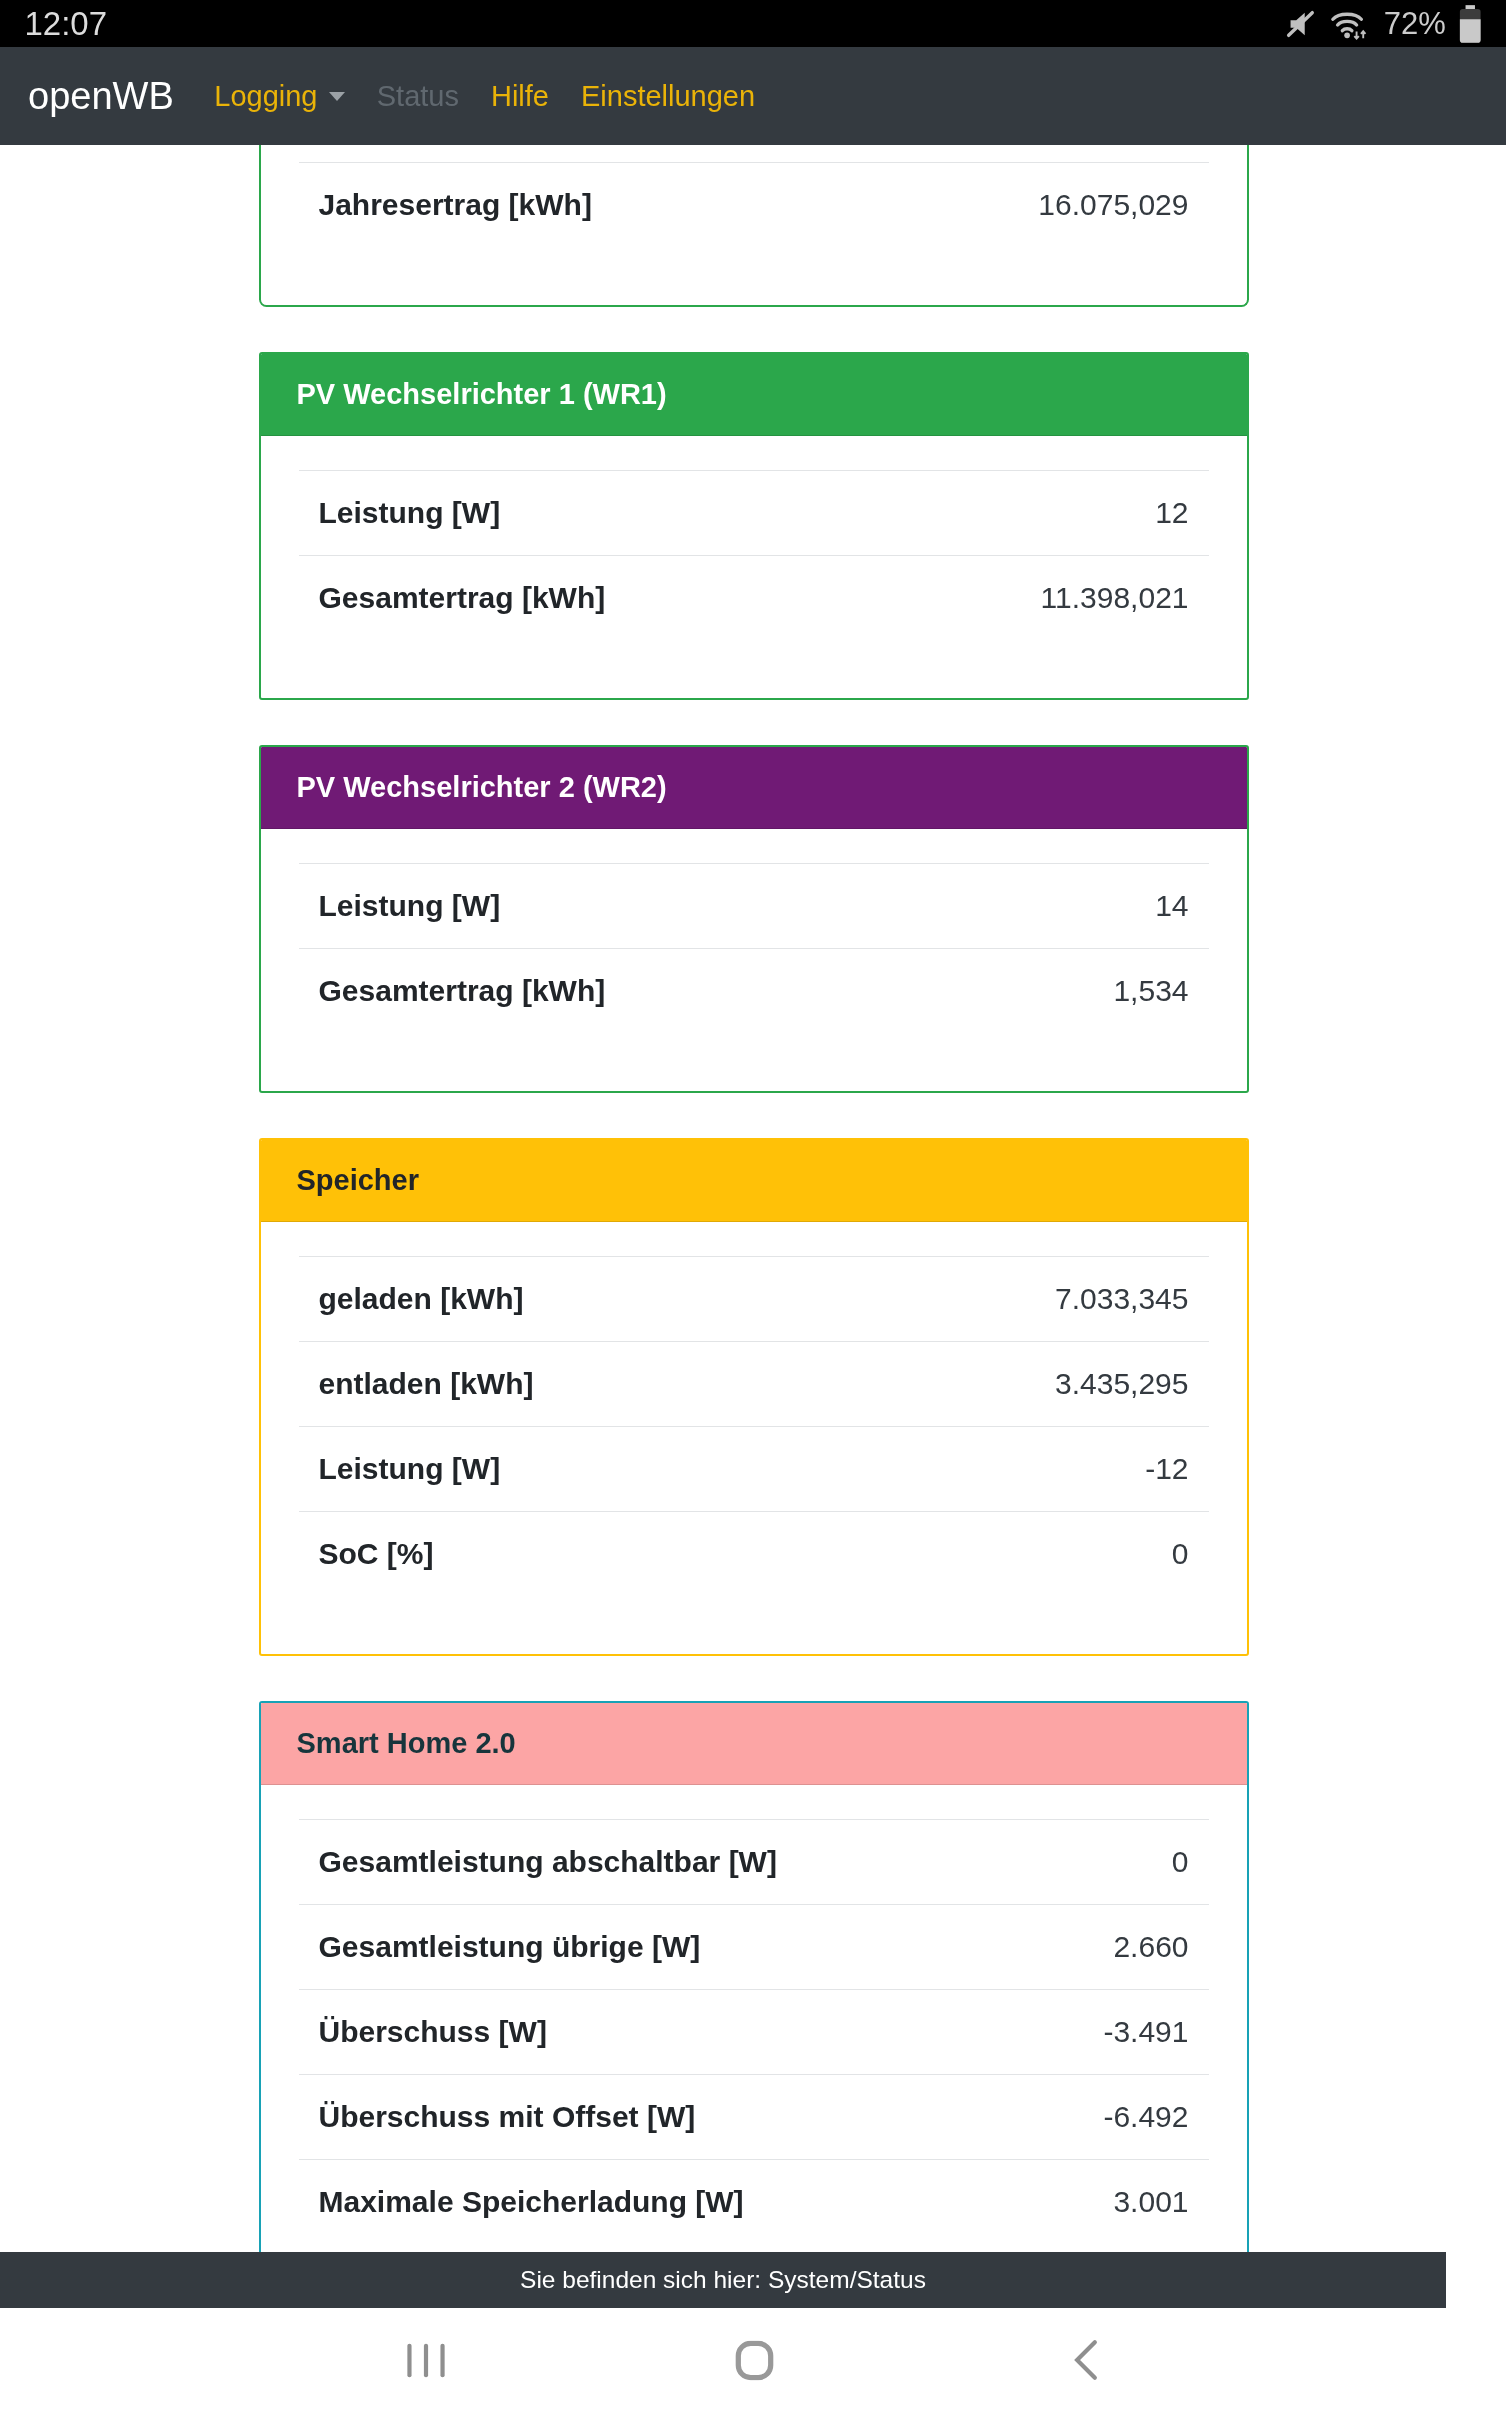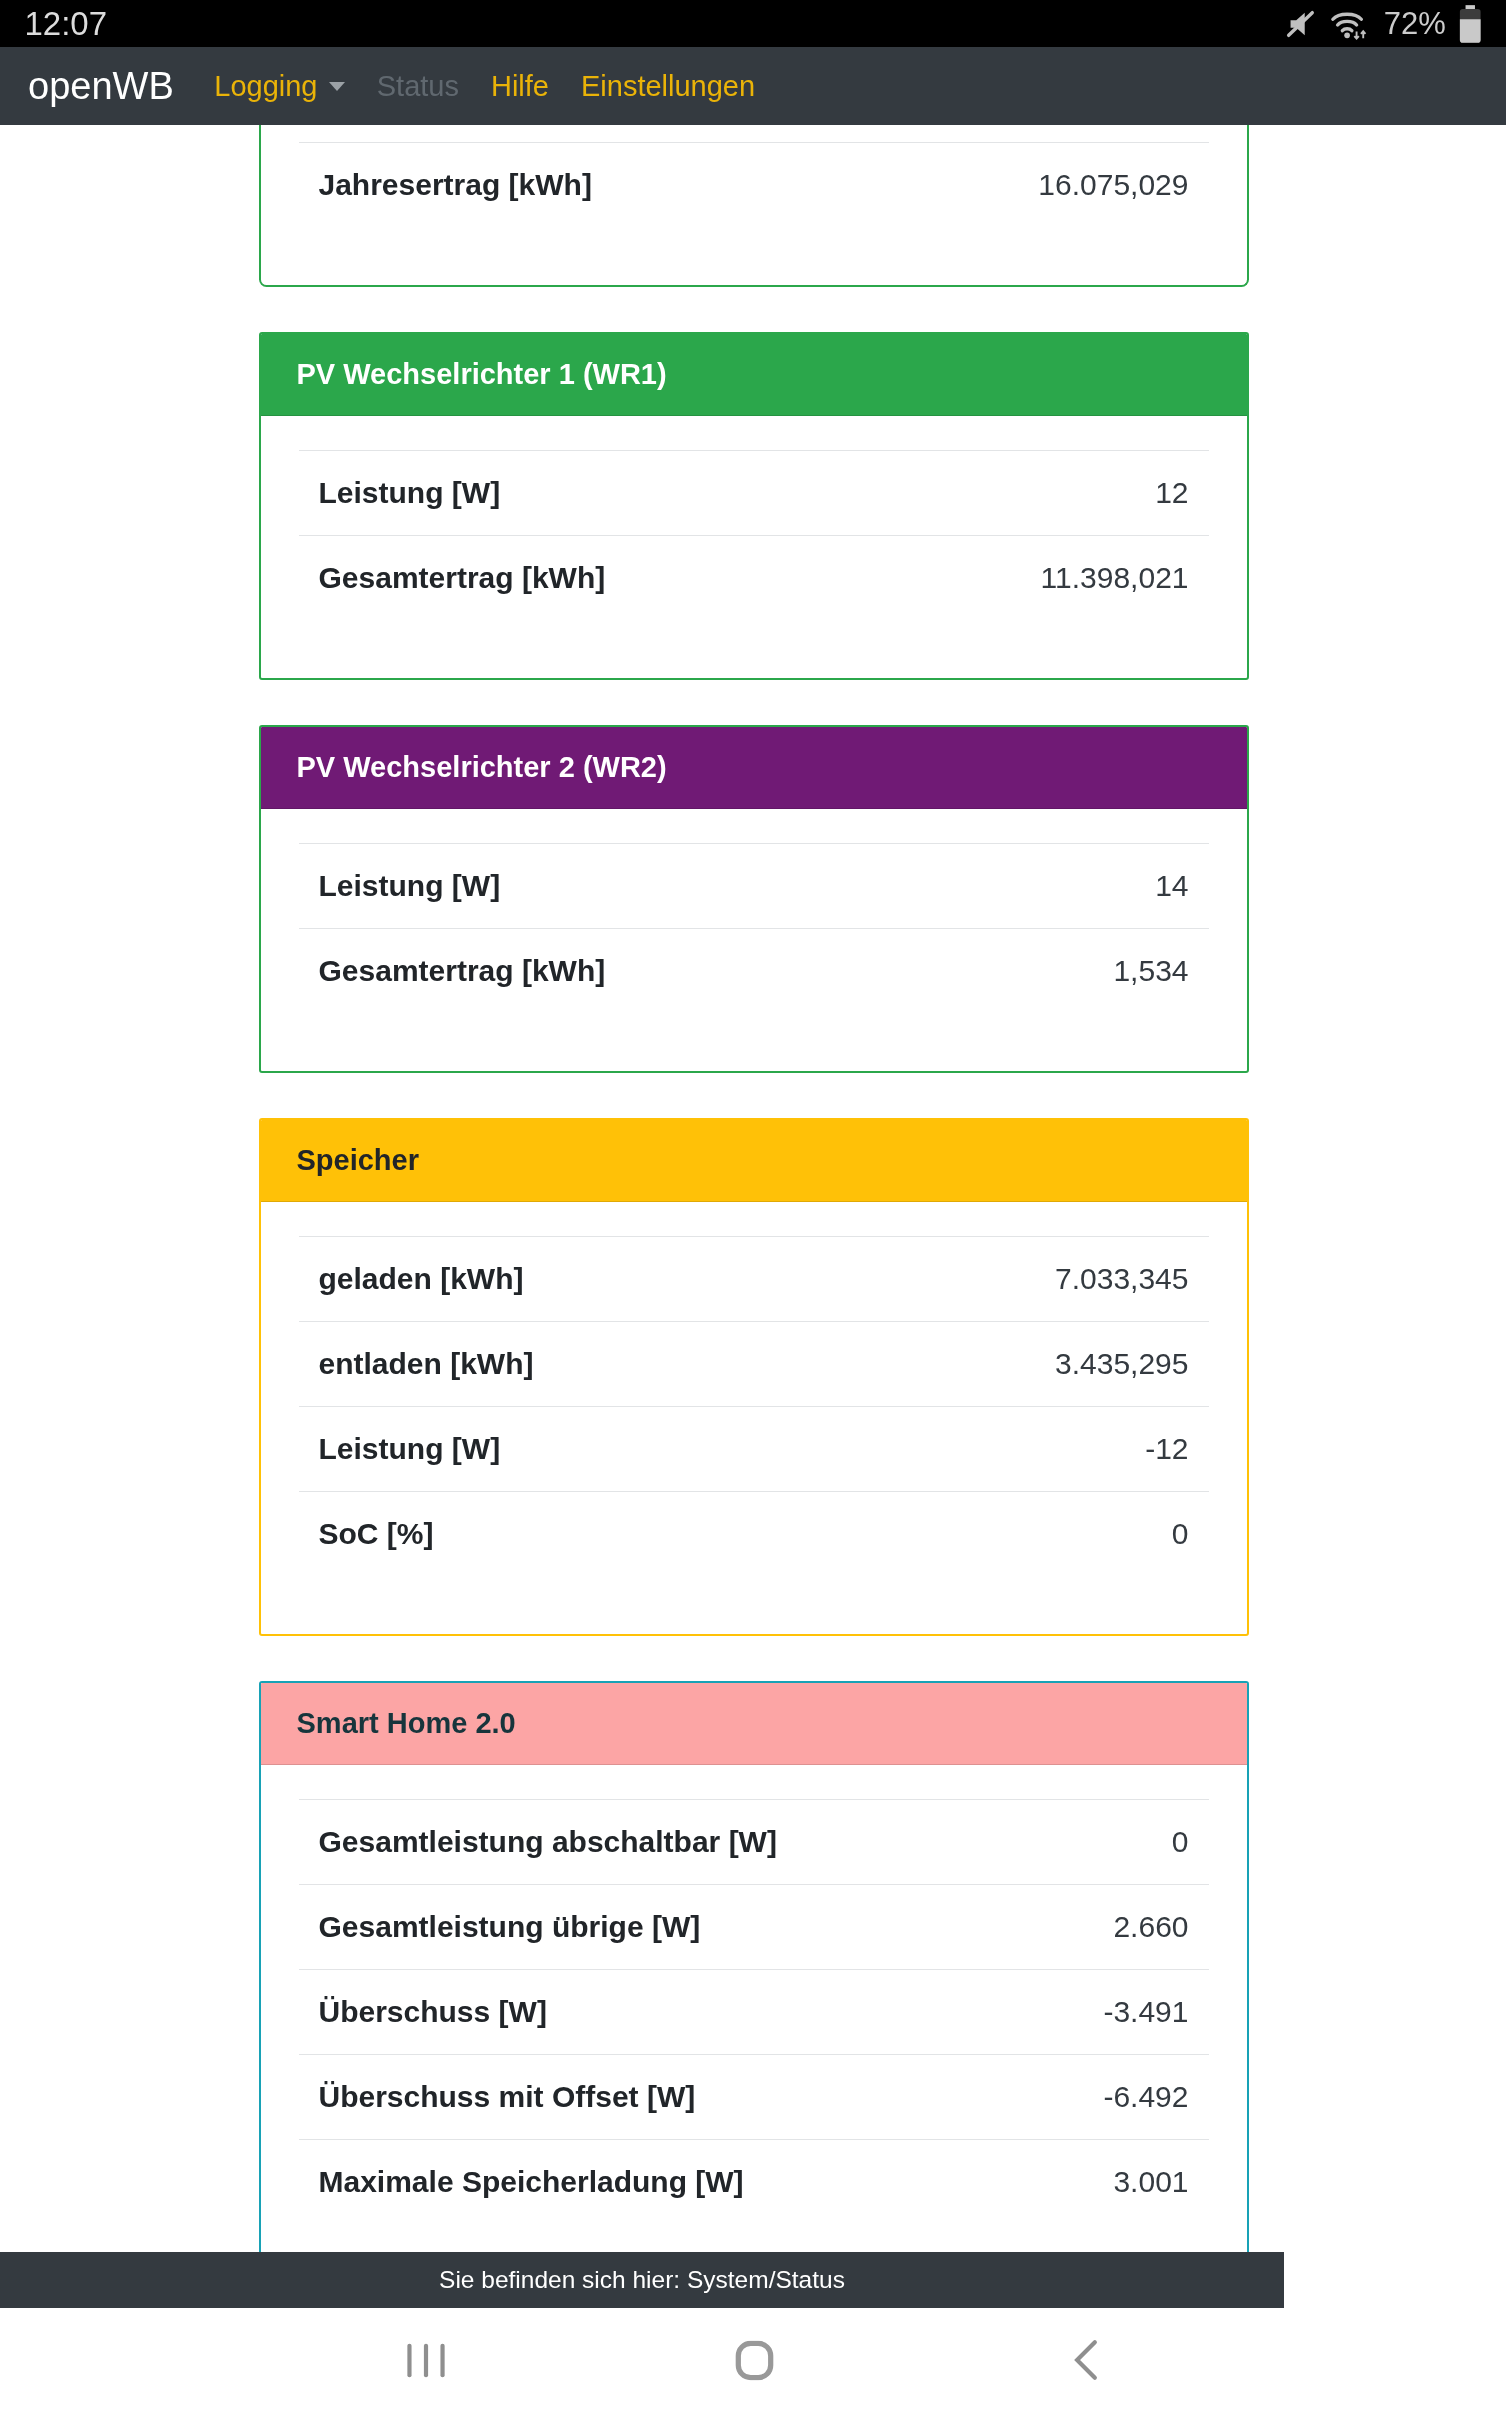--- a/index.html
+++ b/index.html
@@ -15,21 +15,21 @@
     height:47px; background:#000000; color:#dcdcdc;
     display:flex; align-items:center; justify-content:space-between;
     padding:0 24.5px; font-size:33px;
   }
   .status-icons { display:flex; align-items:center; gap:12.2px; }
   .status-icons svg { display:block; }
   .battery-pct { font-size:31px; color:#cccccc; margin-left:2.8px; }
 
   
   .navbar {
-    height:78px; background:#343a40;
+    height:98px; background:#343a40;
     display:flex; align-items:center; padding:0 28px;
   }
   .brand { color:#ffffff; font-size:38px; margin-right:24.5px; cursor:pointer; }
   .nav-link {
     font-size:29px; color:#eab308; text-decoration:none;
     padding:0 16px; display:flex; align-items:center; gap:11.3px; cursor:pointer;
   }
   .nav-link.muted { color:#60686f; }
   .caret {
     width:0; height:0; display:inline-block;
@@ -54,21 +54,21 @@
   .stat-row {
     height:85px; border-top:1.9px solid #e2e4e6;
     display:flex; align-items:center; justify-content:space-between;
     padding:0 20px; font-size:30px;
   }
   .stat-label { font-weight:700; color:#212529; }
   .stat-value { font-weight:400; color:#343a40; }
 
   
   .footer-bar {
-    position:absolute; left:0; top:2252px; width:1284px; height:56px;
+    position:absolute; left:0; top:2252px; width:1446px; height:56px;
     background:#343a40; color:#ffffff; font-size:24.5px;
     display:flex; align-items:center; justify-content:center;
   }
 
   
   .android-nav {
     position:absolute; left:0; top:2309px; width:1507px; height:102px;
     background:#ffffff;
   }
   .android-btn {

